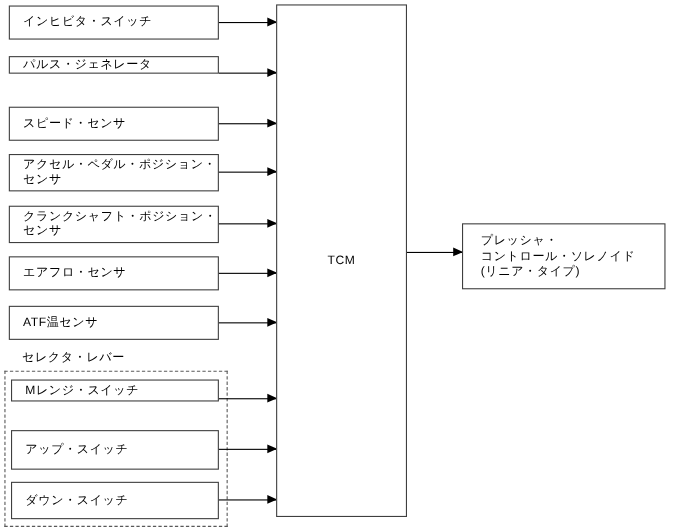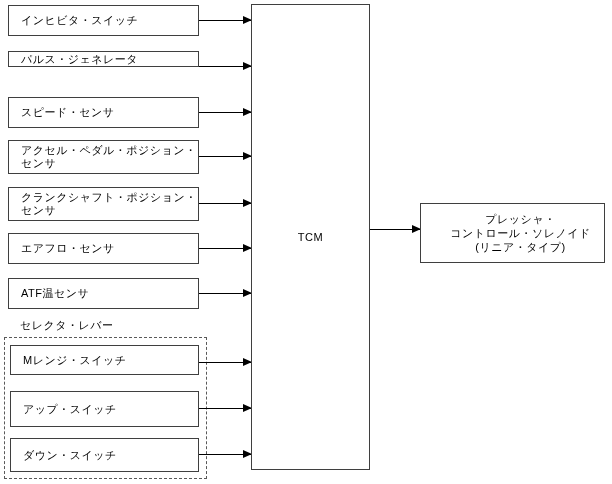--- a/index.html
+++ b/index.html
@@ -67,21 +67,20 @@
     height: 60px;
     border: 1px solid #3f3f3f;
     background: #ffffff;
     box-sizing: border-box;
     display: flex;
     flex-direction: column;
     justify-content: center;
     padding-left: 16px;
     line-height: 14px;
     letter-spacing: 0.5px;
-    align-items: center;
   }
   .arrow {
     position: absolute;
     height: 1px;
     background: #000000;
   }
   .arrow::after {
     content: "";
     position: absolute;
     right: -1px;
@@ -120,21 +119,21 @@
   <div class="box" style="top:233px;height:31px;">
     <div>エアフロ・センサ</div>
   </div>
   <div class="box" style="top:278px;height:31px;justify-content:center;">
     <div>ATF温センサ</div>
   </div>
 
   <div class="group-label">セレクタ・レバー</div>
   <div class="dashed-group"></div>
 
-  <div class="box inner" style="top:345px;height:30px;">
+  <div class="box inner" style="top:345px;height:20px;">
     <div>Mレンジ・スイッチ</div>
   </div>
   <div class="box inner" style="top:391px;height:36px;font-family:Liberation Serif, serif;">
     <div>アップ・スイッチ</div>
   </div>
   <div class="box inner" style="top:438px;height:34px;">
     <div>ダウン・スイッチ</div>
   </div>
 
   <div class="arrow in-arrow" style="top:20px;"></div>

